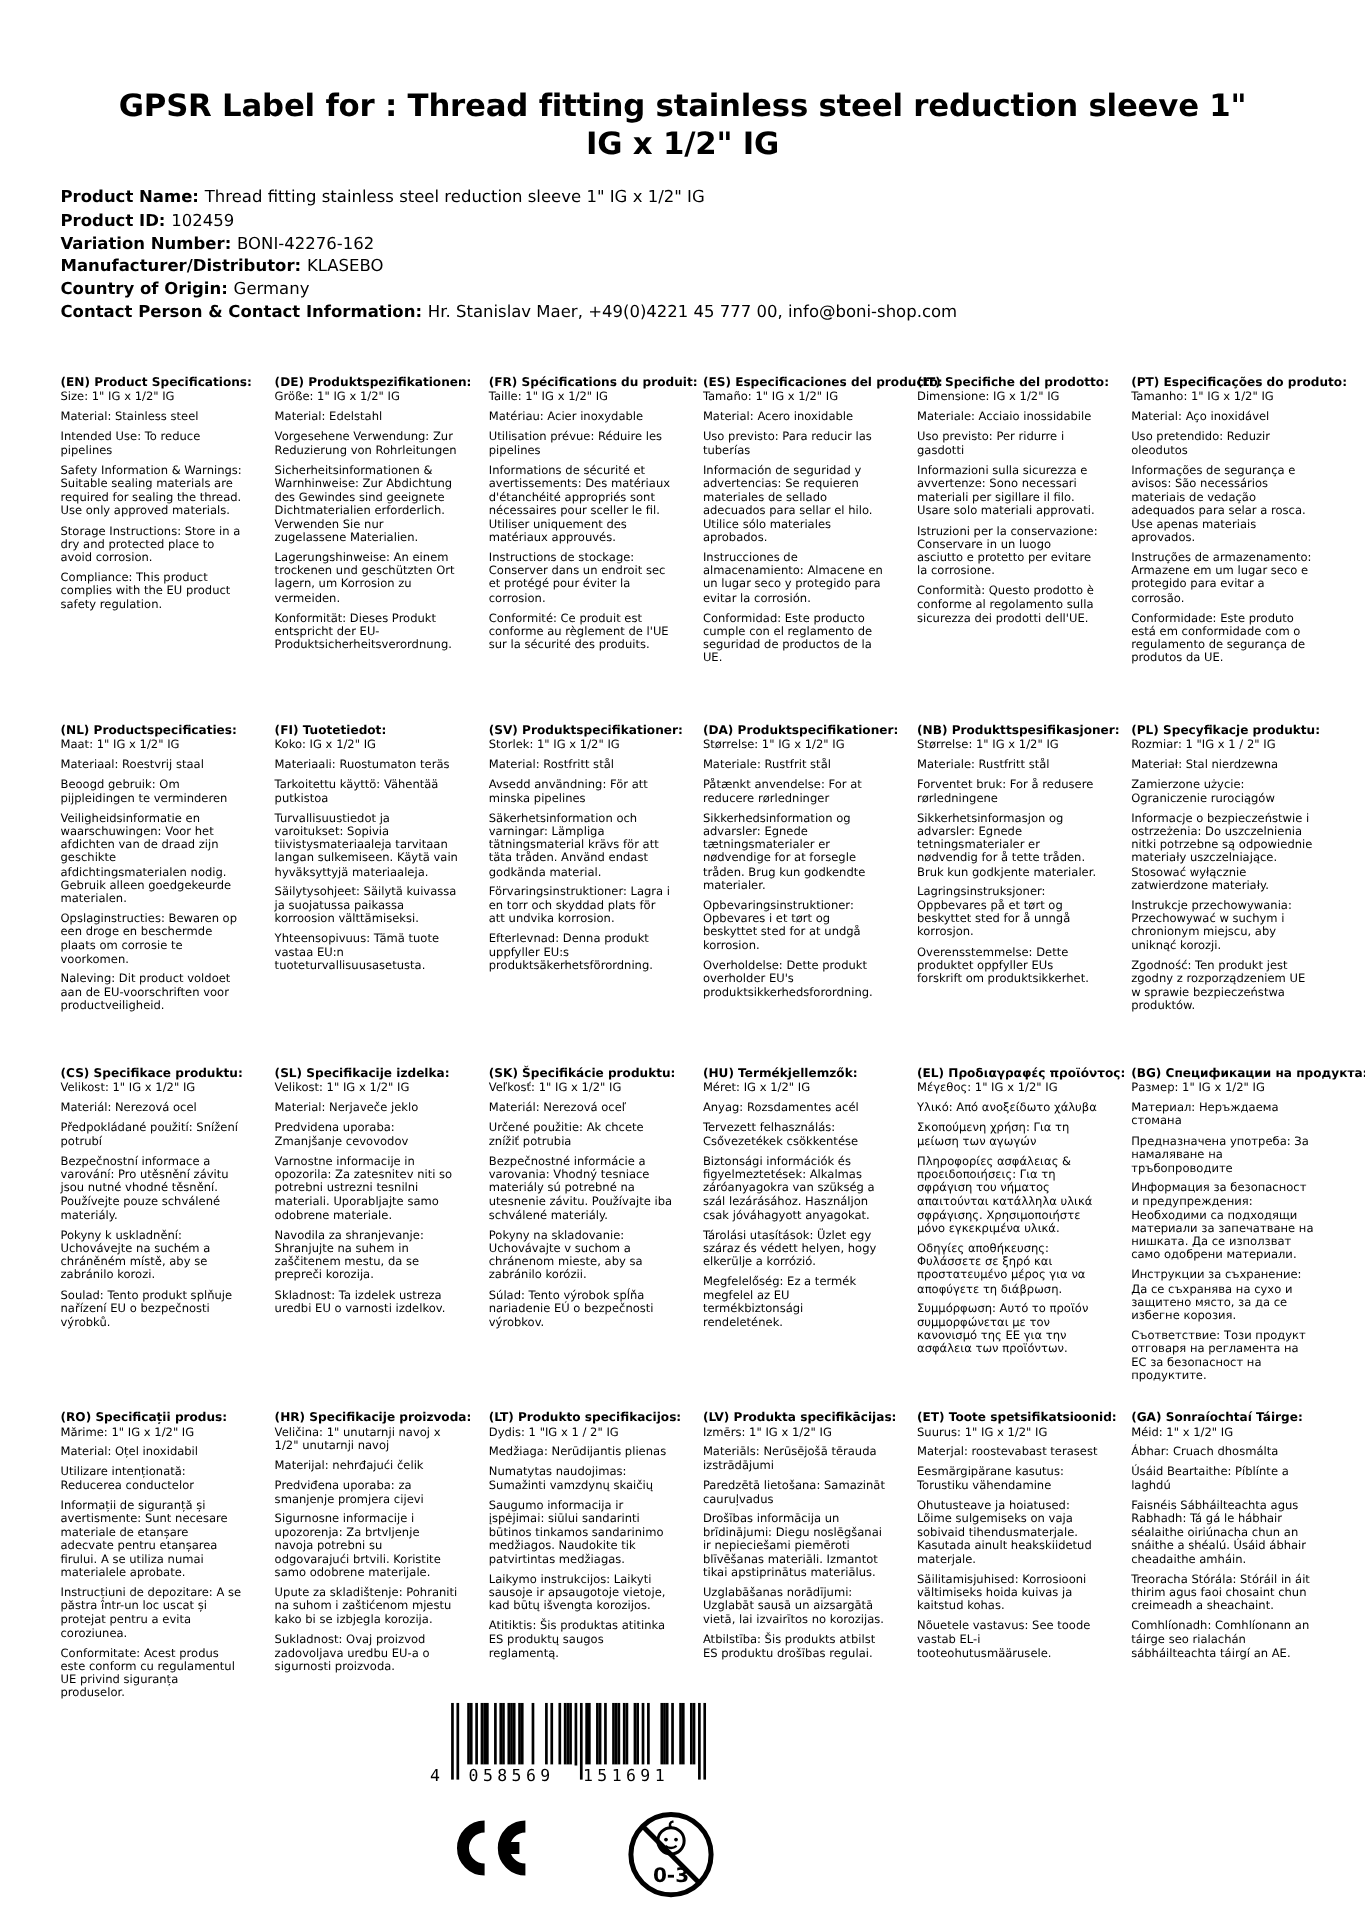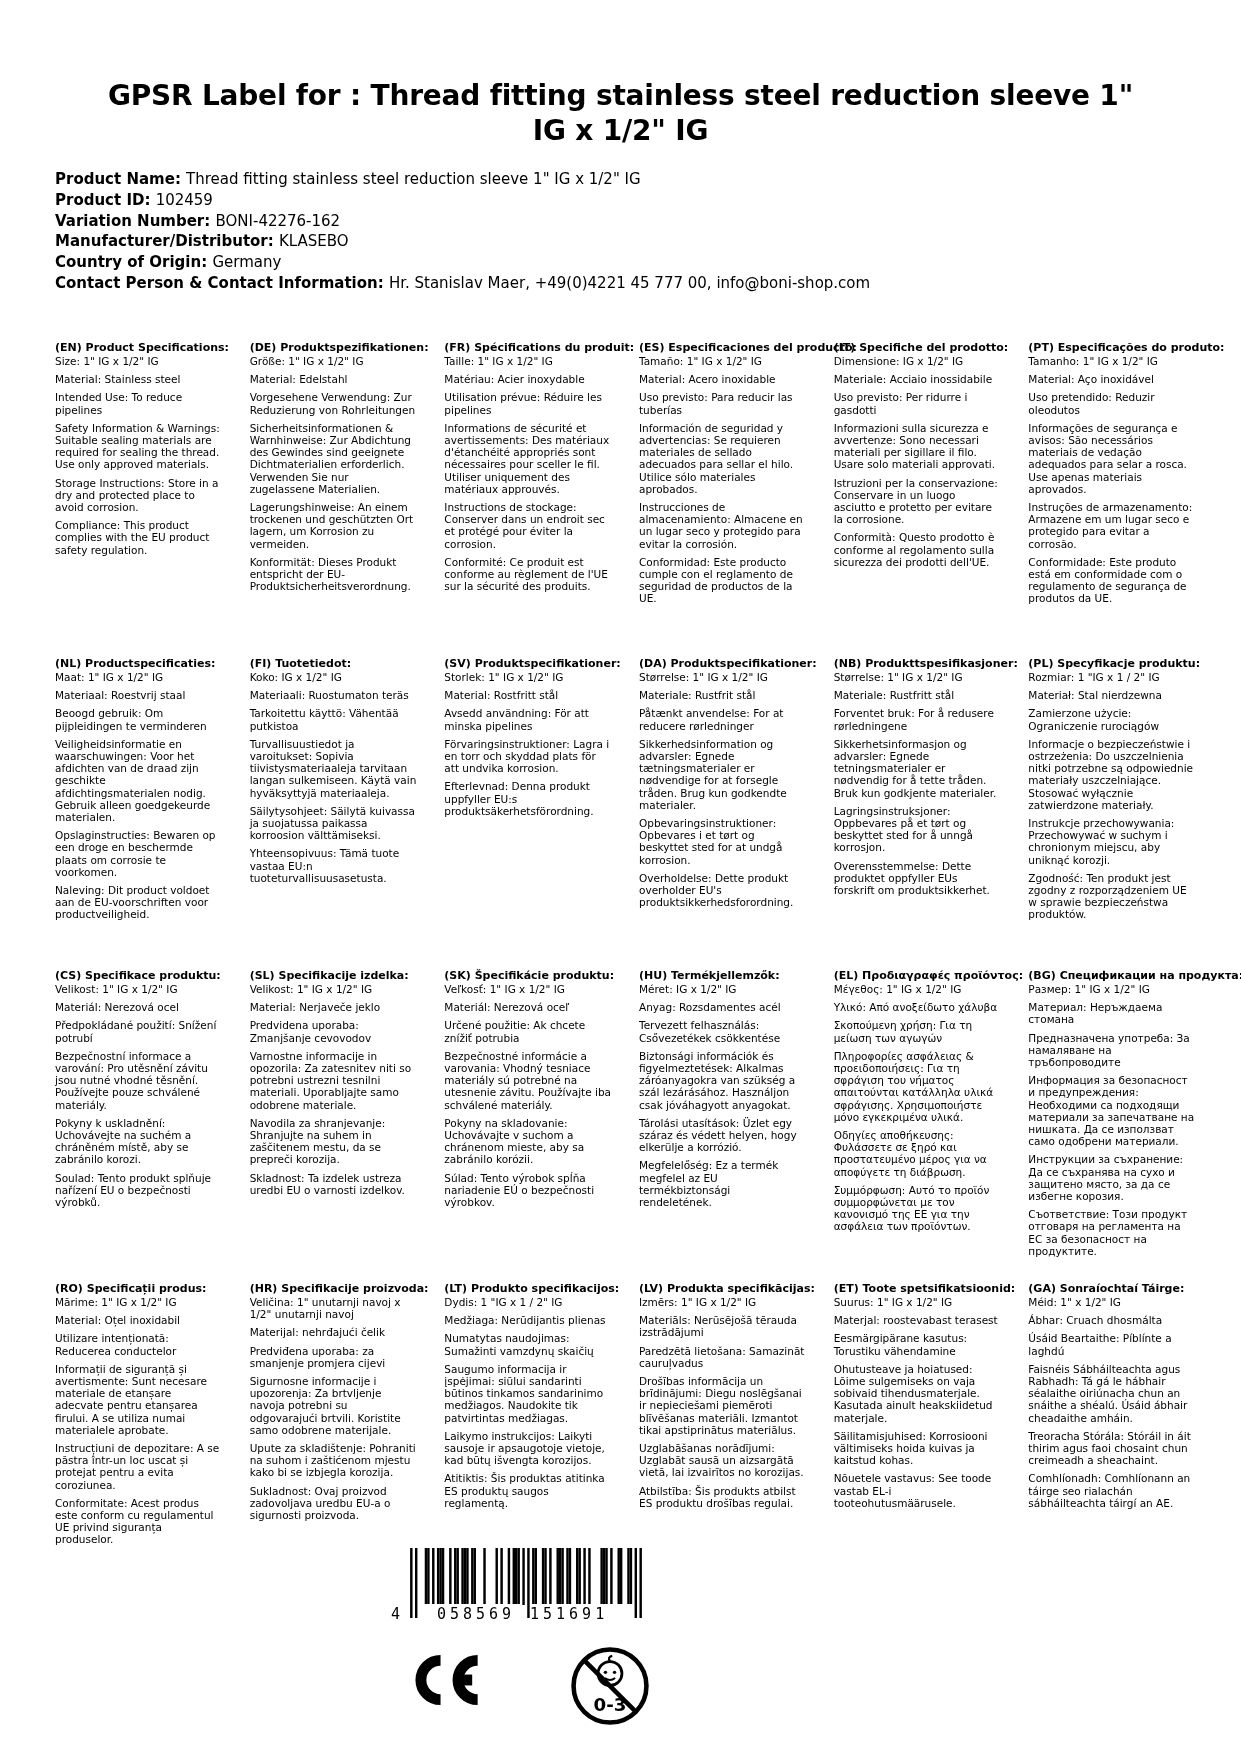--- a/index.html
+++ b/index.html
@@ -31,21 +31,21 @@
   }
   .spec-para { font-size:10.5px; line-height:12.2px; margin-top:6px; }
   .spec-para:first-of-type { margin-top:1px; }
   .barcode { position:absolute; left:410px; top:1548px; width:236px; height:90px; }
   .barcode svg { display:block; }
   .bc-d {
     position:absolute; top:57px; font-family:"DejaVu Sans Mono", monospace;
     font-size:15px; letter-spacing:4px; background:#fff;
   }
   .bc-d1 { left:-19px; }
-  .bc-d2 { left:16px; width:100px; text-align:center; }
+  .bc-d2 { left:16px; width:100px; }
   .bc-d3 { left:120px; width:100px; }
   .ce-mark { position:absolute; left:410px; top:1652px; }
   .age-mark { position:absolute; left:569px; top:1645px; }
 </style>
 </head>
 <body>
 
 <div class="title">
     <div>GPSR Label for : Thread fitting stainless steel reduction sleeve 1"</div>
     <div>IG x 1/2" IG</div>
@@ -134,20 +134,21 @@
         <p class="spec-para">Tarkoitettu käyttö: Vähentää putkistoa</p>
         <p class="spec-para">Turvallisuustiedot ja varoitukset: Sopivia tiivistysmateriaaleja tarvitaan langan sulkemiseen. Käytä vain hyväksyttyjä materiaaleja.</p>
         <p class="spec-para">Säilytysohjeet: Säilytä kuivassa ja suojatussa paikassa korroosion välttämiseksi.</p>
         <p class="spec-para">Yhteensopivuus: Tämä tuote vastaa EU:n tuoteturvallisuusasetusta.</p>
       </div>
       <div class="spec-cell">
         <div class="spec-head">(SV) Produktspecifikationer:</div>
         <p class="spec-para">Storlek: 1" IG x 1/2" IG</p>
         <p class="spec-para">Material: Rostfritt stål</p>
         <p class="spec-para">Avsedd användning: För att minska pipelines</p>
+        <p class="spec-para">Säkerhetsinformation och varningar: Lämpliga tätningsmaterial krävs för att täta tråden. Använd endast godkända material.</p>
         <p class="spec-para">Förvaringsinstruktioner: Lagra i en torr och skyddad plats för att undvika korrosion.</p>
         <p class="spec-para">Efterlevnad: Denna produkt uppfyller EU:s produktsäkerhetsförordning.</p>
       </div>
       <div class="spec-cell">
         <div class="spec-head">(DA) Produktspecifikationer:</div>
         <p class="spec-para">Størrelse: 1" IG x 1/2" IG</p>
         <p class="spec-para">Materiale: Rustfrit stål</p>
         <p class="spec-para">Påtænkt anvendelse: For at reducere rørledninger</p>
         <p class="spec-para">Sikkerhedsinformation og advarsler: Egnede tætningsmaterialer er nødvendige for at forsegle tråden. Brug kun godkendte materialer.</p>
         <p class="spec-para">Opbevaringsinstruktioner: Opbevares i et tørt og beskyttet sted for at undgå korrosion.</p>

